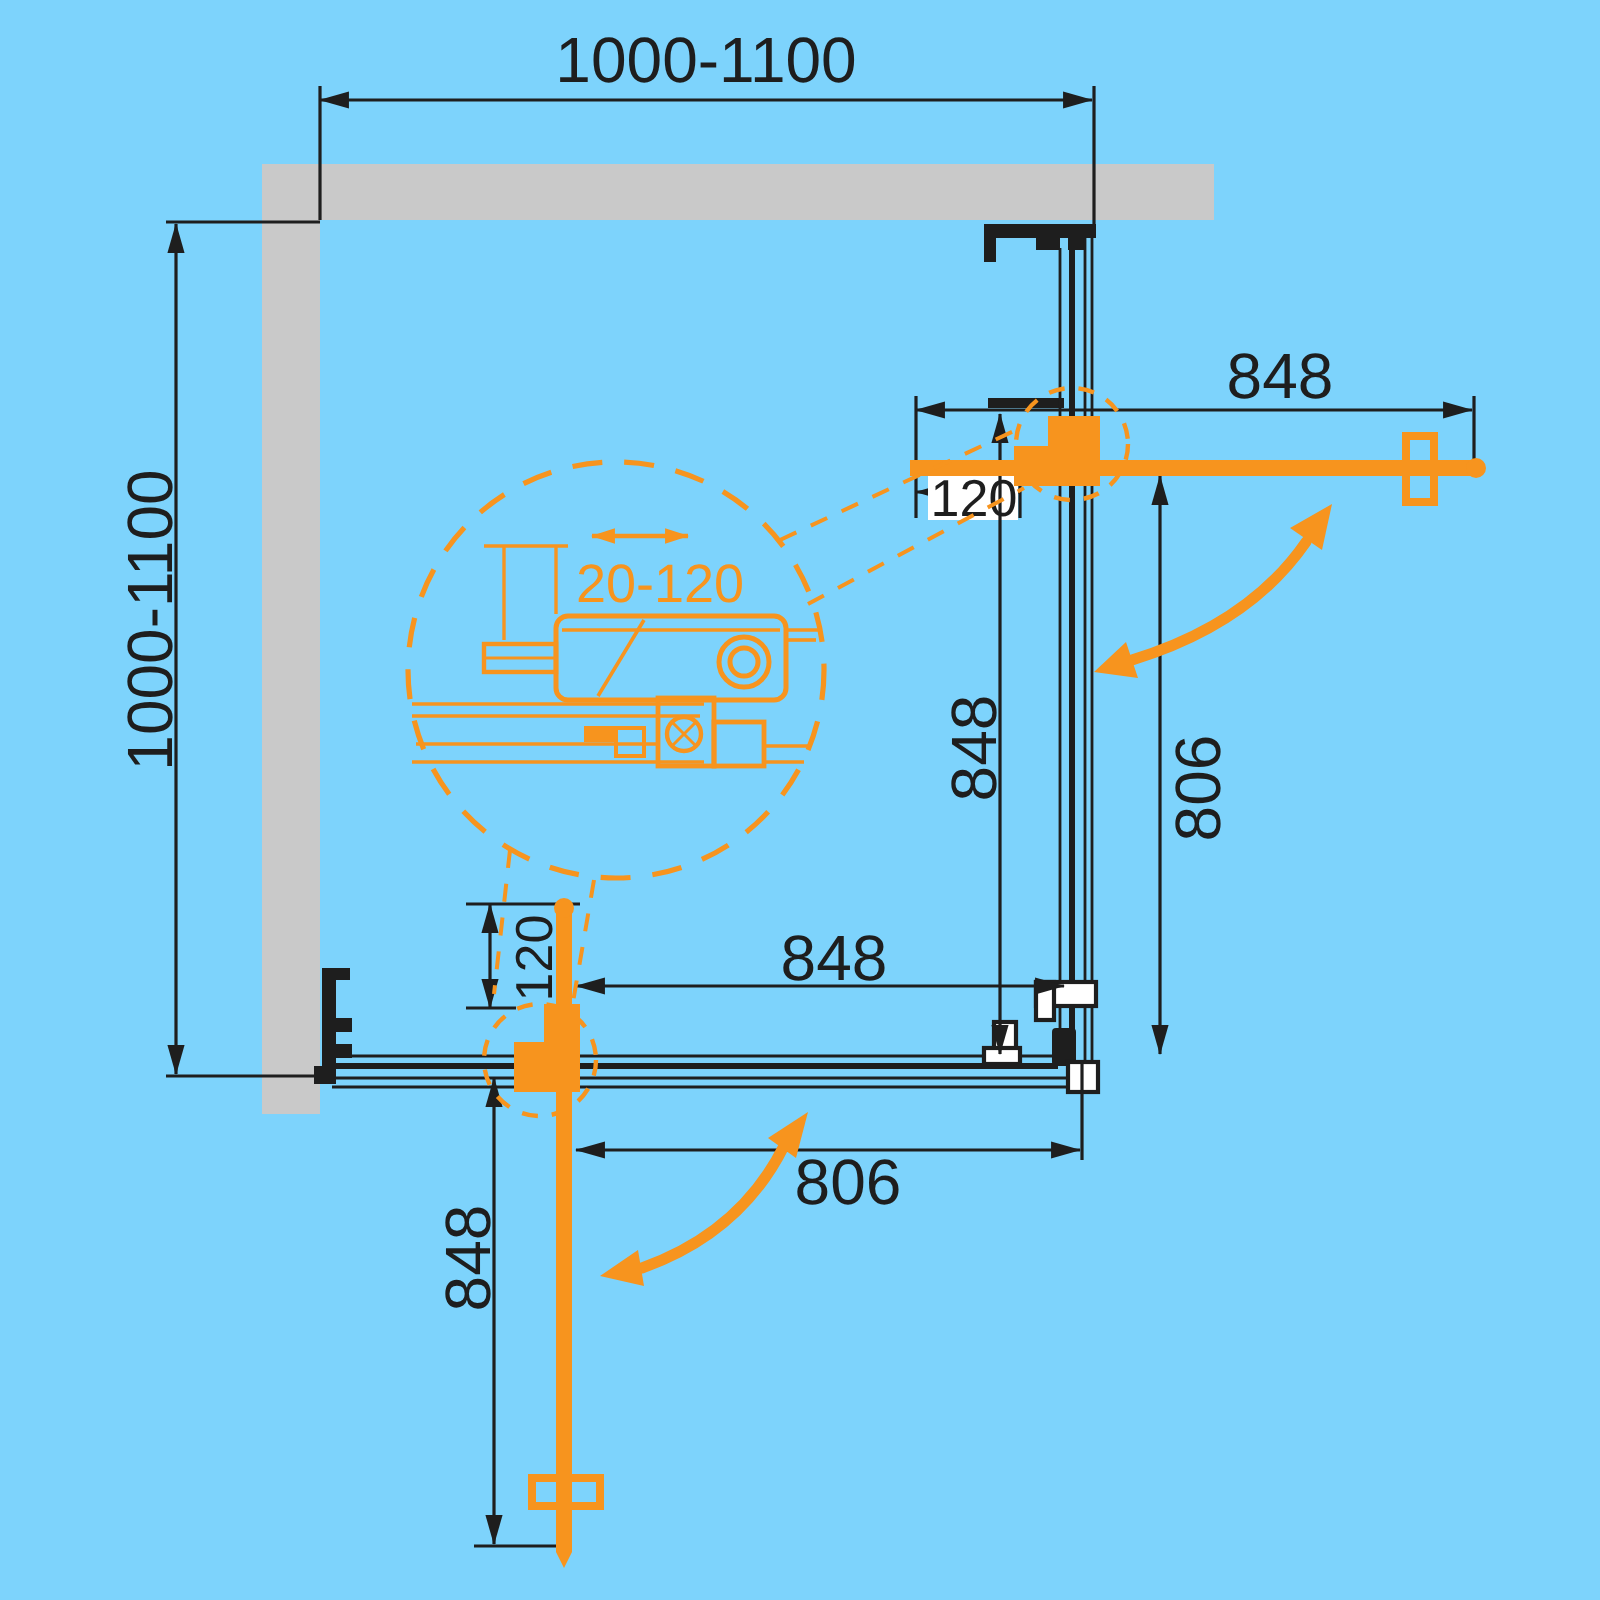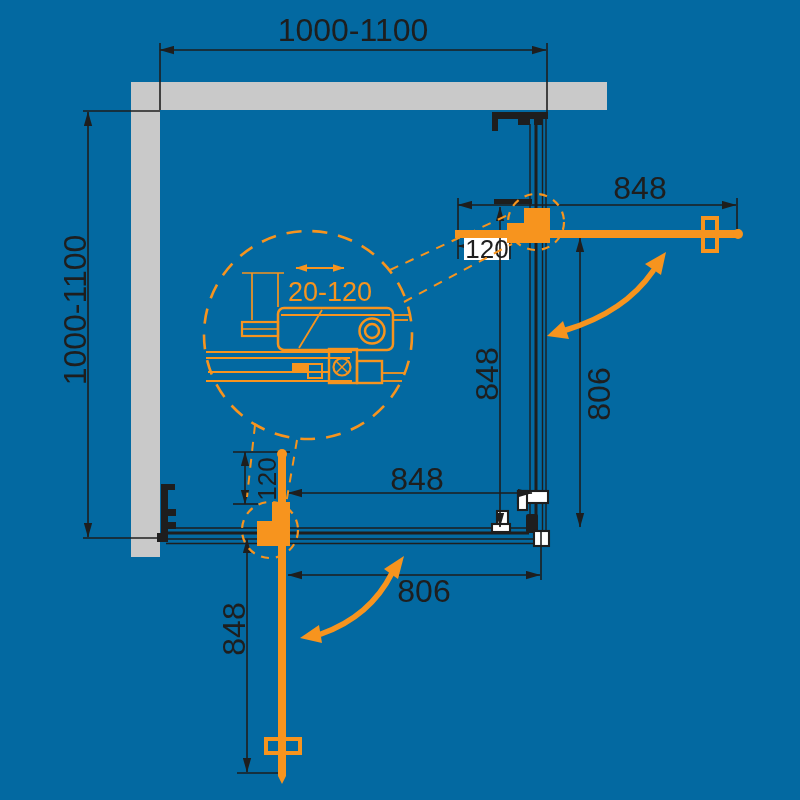--- a/index.html
+++ b/index.html
@@ -1,16 +1,16 @@
 <!DOCTYPE html>
 <html><head>
 <meta charset="utf-8">
 <style>
   html,body{margin:0;padding:0;background:#ffffff;}
-  .stage{width:800px;height:800px;position:relative;background:#0369a1;overflow:hidden;}
+  .stage{width:800px;height:800px;position:relative;background:#7dd3fc;overflow:hidden;}
   svg text{font-family:"Liberation Sans","DejaVu Sans",sans-serif;fill:#1E1E1E;}
   .dim-label{font-size:32px;}
   .dim-label-small{font-size:26px;}
   .detail-label{font-size:27px;fill:#F7941E;}
   .thin{stroke:#1E1E1E;stroke-width:1.6;fill:none;}
   .glassthin{stroke:#1E1E1E;stroke-width:1.4;fill:none;}
   .glassthick{stroke:#1E1E1E;stroke-width:3;fill:none;}
   .hw{stroke:#1E1E1E;stroke-width:2.1;fill:#ffffff;}
   .blackfill{fill:#1E1E1E;stroke:none;}
   .org{stroke:#F7941E;fill:none;}

